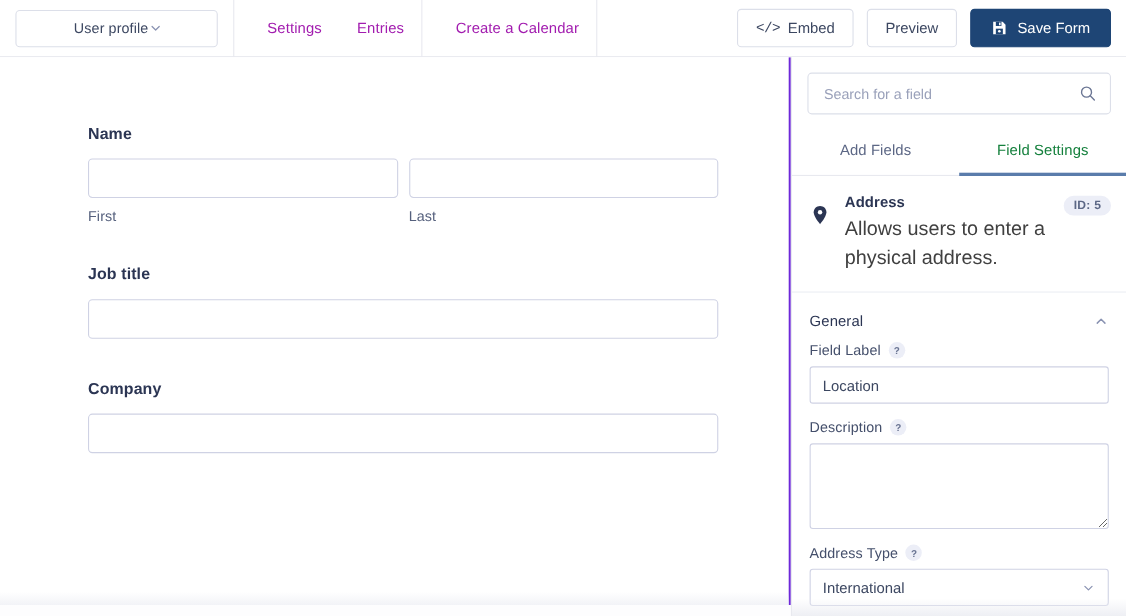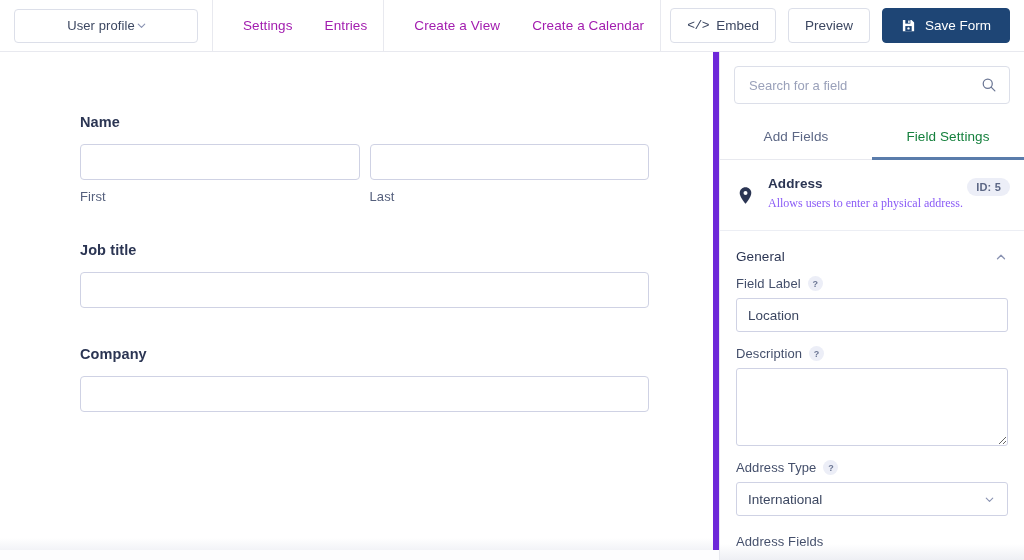--- a/index.html
+++ b/index.html
@@ -140,21 +140,21 @@
     overflow: hidden;
   }
 
   .form-sheet {
     position: absolute;
     left: 0;
     top: 0;
     right: 0;
     bottom: 10px;
     background: #ffffff;
-    border-right: 6px solid #6d28d9;
+    border-right: 2px solid #6d28d9;
     padding: 62px 64px 0 80px;
     overflow: hidden;
   }
 
   .field-block { margin-bottom: 38px; }
 
   .field-label {
     font-size: 14.5px;
     font-weight: 700;
     color: #2b3553;
@@ -272,24 +272,23 @@
 
   .fi-title {
     font-size: 13.5px;
     font-weight: 700;
     color: #2b3553;
     margin-bottom: 4px;
     letter-spacing: .1px;
   }
 
   .fi-desc {
-    font-size: 12px;
-    color: #8b5cf6;
+    font-size: 18px;
+    color: #404040;
     line-height: 1.45;
-    font-family: Liberation Serif, serif;
   }
 
   .id-badge {
     position: absolute;
     right: 14px;
     top: 18px;
     background: #eceef7;
     color: #5c6785;
     font-size: 11px;
     font-weight: 700;
@@ -423,21 +422,20 @@
         </svg>
       </div>
     </div>
 
     <div class="tb-group sep pad-l">
       <div class="nav-link">Settings</div>
       <div class="nav-link">Entries</div>
     </div>
 
     <div class="tb-group sep pad-l">
-      <div class="nav-link">Create a View</div>
       <div class="nav-link">Create a Calendar</div>
     </div>
 
     <div class="tb-right">
       <div class="btn">
         <span class="embed-icon">&lt;/&gt;</span>
         <span>Embed</span>
       </div>
       <div class="btn">
         <span>Preview</span>

